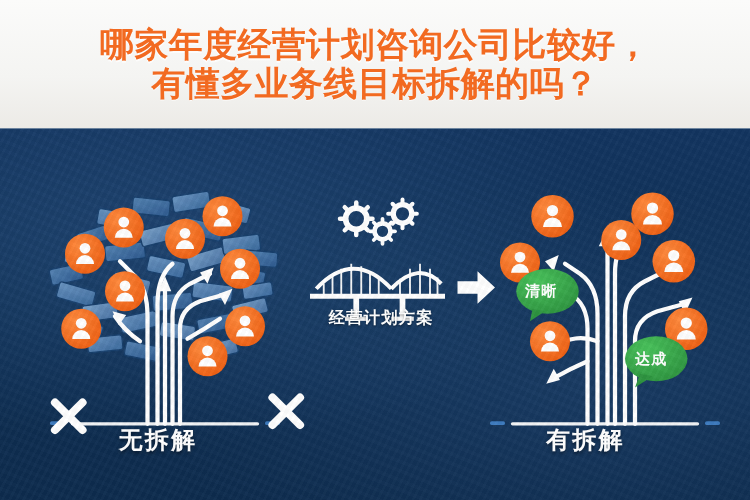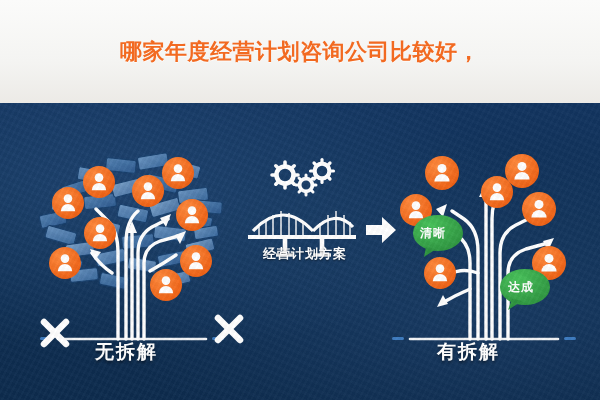--- a/index.html
+++ b/index.html
@@ -11,21 +11,21 @@
   #poster{position:relative;width:600px;height:400px;overflow:hidden;}
 
   
   .header{
     position:absolute;left:0;top:0;width:600px;height:103px;
     background:linear-gradient(180deg,#fbfbfa 0%,#f4f4f2 60%,#eceae6 100%);
     display:flex;flex-direction:column;align-items:center;justify-content:center;
     box-sizing:border-box;
   }
   .title-line{
-    color:#F26A21;font-weight:bold;font-size:22px;line-height:31px;
+    color:#F26A21;font-weight:bold;font-size:27px;line-height:31px;
     letter-spacing:0.5px;white-space:nowrap;
     text-shadow:0 1px 0 rgba(255,255,255,.7);
     text-align:right;
   }
 
   
   .stage{
     position:absolute;left:0;top:103px;width:600px;height:297px;
     background:
       radial-gradient(ellipse at 22% 30%, rgba(42,82,130,.55) 0%, rgba(42,82,130,0) 55%),
@@ -68,20 +68,21 @@
   .bubble-txt.b1{left:420px;top:122px;}
   .bubble-txt.b2{left:508px;top:176px;}
 </style>
 </head>
 <body>
 
 <div id="poster">
 
   <div class="header">
     <div class="title-line">哪家年度经营计划咨询公司比较好，</div>
+    <div class="title-line">有懂多业务线目标拆解的吗？</div>
   </div>
   <div class="topline"></div>
 
   <div class="stage">
 
     <svg class="art" viewBox="0 0 600 297">
       <defs>
         <linearGradient id="blkA" x1="0" y1="0" x2="1" y2="1">
           <stop offset="0" stop-color="#6E98C4"></stop>
             <stop offset="1" stop-color="#3C6B9F"></stop>

